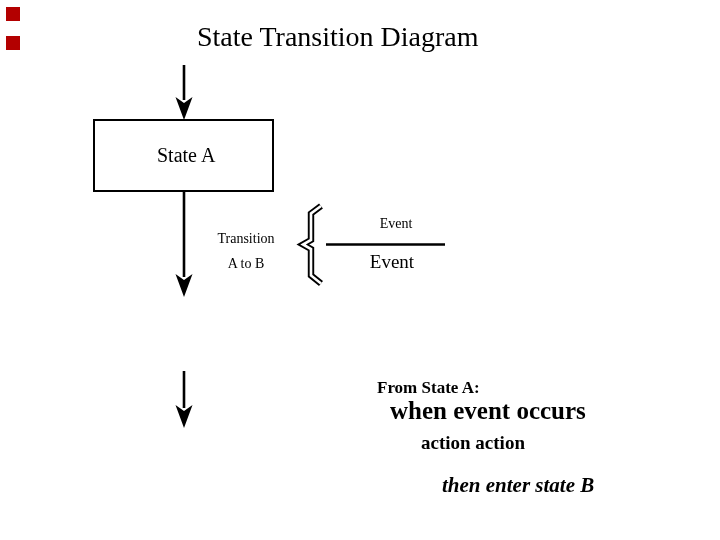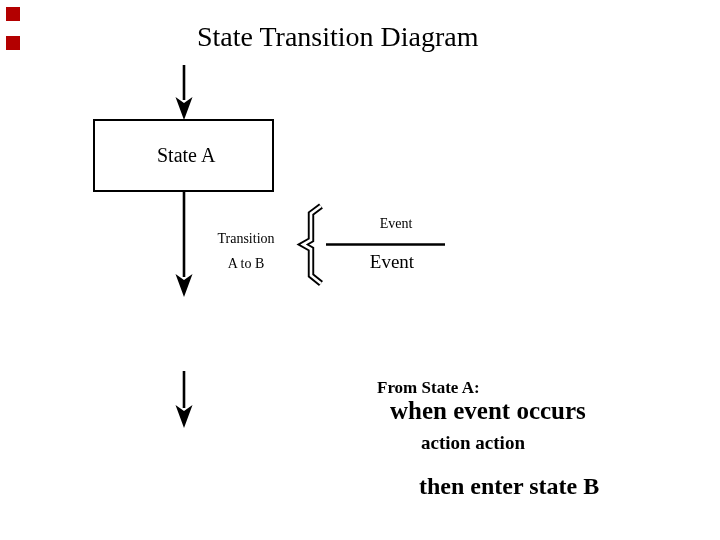--- a/index.html
+++ b/index.html
@@ -26,21 +26,21 @@
   .transition-label{
     position:absolute;left:200px;top:226px;width:92px;text-align:center;
     font-size:14px;line-height:25px;
   }
   .event-label{position:absolute;left:336px;top:216px;width:120px;text-align:center;font-size:14px;white-space:nowrap;}
   .action-label{position:absolute;left:332px;top:251px;width:120px;text-align:center;font-size:19px;white-space:nowrap;}
   .note{position:absolute;font-weight:bold;white-space:nowrap;}
   .note.n1{left:377px;top:378px;font-size:17px;}
   .note.n2{left:390px;top:397px;font-size:25px;}
   .note.n3{left:421px;top:432px;font-size:19px;}
-  .note.n4{left:419px;top:473px;font-size:24px;}
+  .note.n4{left:442px;top:473px;font-size:21px;font-style:italic;}
 </style>
 </head>
 <body>
 
 <div class="slide">
 
   <div class="decor-square sq1" style="background-color: rgb(179, 0, 0);"></div>
   <div class="decor-square sq2" style="background-color: rgb(179, 0, 0);"></div>
 
   <div class="title">State Transition Diagram</div>

